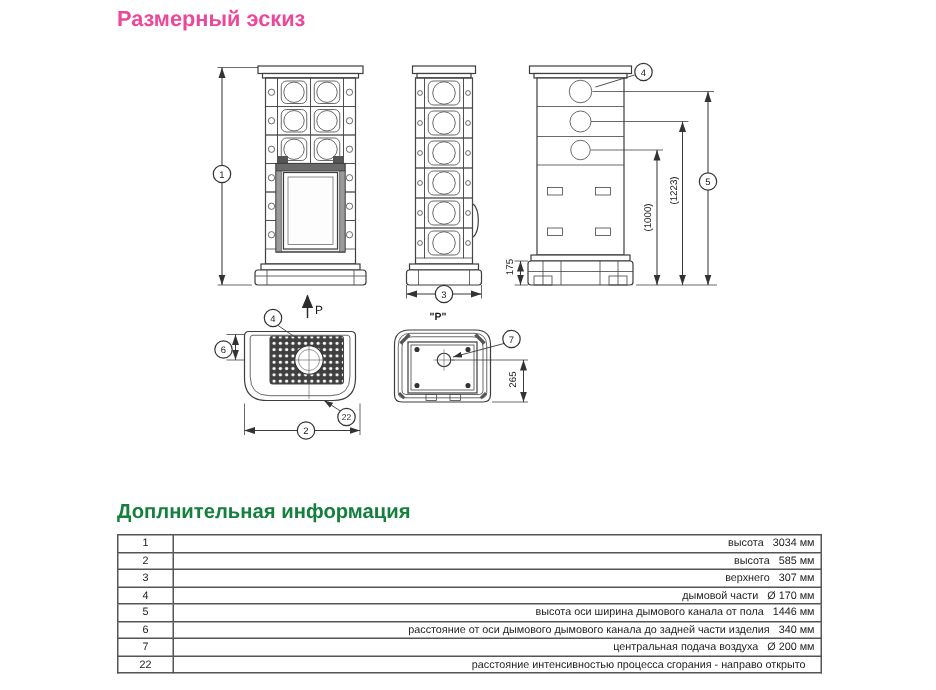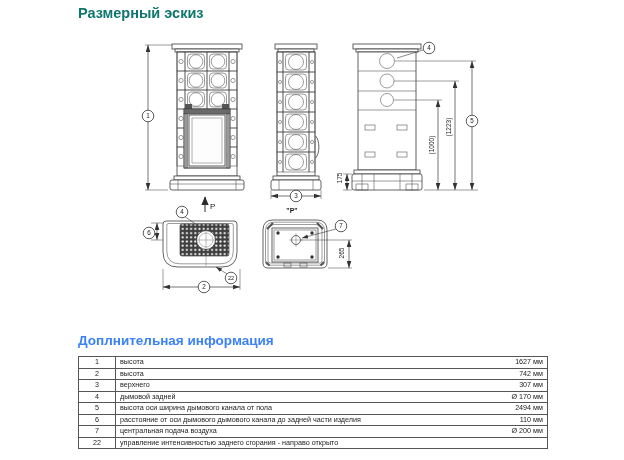--- a/index.html
+++ b/index.html
@@ -1,18 +1,18 @@
 <!DOCTYPE html>
 <html><head>
 <meta charset="utf-8">
 <style>
   html,body{margin:0;padding:0;background:#fff;}
   #page{position:relative;width:624px;height:460px;background:#fff;overflow:hidden;
         font-family:"Liberation Sans",sans-serif;color:#1c1c1c;}
-  h1.pagetitle{position:absolute;left:78px;top:5px;margin:0;font-size:14.5px;font-weight:700;color:#0f766e;}
+  h1.pagetitle{position:absolute;left:78px;top:5px;margin:0;font-size:14.5px;font-weight:700;color:#ec4899;}
   #drawing{position:absolute;left:0;top:0;}
   
   .ln{stroke:#3d3d3d;stroke-width:0.8;fill:none;}
   .lnf{stroke:#3d3d3d;stroke-width:0.8;fill:#ffffff;}
   .thin{stroke:#4a4a4a;stroke-width:0.55;fill:none;}
   .hair{stroke:#555;stroke-width:0.4;fill:none;}
   .ext{stroke:#3a3a3a;stroke-width:0.5;fill:none;}
   .dim{stroke:#3a3a3a;stroke-width:0.7;fill:none;marker-start:url(#arr);marker-end:url(#arr);}
   .lead{stroke:#3a3a3a;stroke-width:0.6;fill:none;marker-end:url(#arrS);}
   .lead0{stroke:#3a3a3a;stroke-width:0.6;fill:none;}
@@ -20,26 +20,26 @@
   .dark{fill:#6a6a6a;stroke:#3d3d3d;stroke-width:0.5;}
   .clip{fill:#555;}
   .dimtxt{font-family:"Liberation Sans",sans-serif;font-size:6.5px;fill:#222;}
   .ptxt{font-family:"Liberation Sans",sans-serif;font-size:8px;fill:#1a1a1a;}
   .pvtxt{font-family:"Liberation Sans",sans-serif;font-size:7px;font-weight:600;fill:#1a1a1a;}
   .callout circle{fill:#fff;stroke:#333;stroke-width:0.8;}
   .callout text{font-family:"Liberation Sans",sans-serif;font-size:6.3px;fill:#1a1a1a;text-anchor:middle;}
   .callout text.small{font-size:5.6px;}
   
   #info{position:absolute;left:78px;top:333px;width:472px;}
-  #info h2{margin:0 0 8px 0;font-size:13.5px;line-height:15px;font-weight:700;color:#3b82f6;}
+  #info h2{margin:0 0 8px 0;font-size:13.5px;line-height:15px;font-weight:700;color:#15803d;}
   #info table{border-collapse:collapse;width:470px;table-layout:fixed;}
   #info td{border:1px solid #555;font-size:7.2px;line-height:10.5px;padding:0 4px;
            overflow:hidden;white-space:nowrap;color:#222;}
   #info td.num{width:36px;text-align:center;padding:0;}
-  #info .cellflex{display:flex;justify-content:space-between;align-items:center;}
+  #info .cellflex{display:flex;justify-content:flex-end;align-items:center;margin-left:36px;}
   #info .lbl{white-space:nowrap;}
   #info .val{white-space:nowrap;padding-left:6px;}
 </style>
 </head>
 <body>
 
 <div id="page">
 
   <h1 class="pagetitle">Размерный эскиз</h1>
 
@@ -293,83 +293,83 @@
 
   <div id="info">
     <h2>Доплнительная информация</h2>
     <table>
       <tbody>
           <tr>
             <td class="num">1</td>
             <td>
               <div class="cellflex">
                 <span class="lbl">высота</span>
-                <span class="val">1627 мм</span>
+                <span class="val">3034 мм</span>
               </div>
             </td>
           </tr>
           <tr>
             <td class="num">2</td>
             <td>
               <div class="cellflex">
                 <span class="lbl">высота</span>
-                <span class="val">742 мм</span>
+                <span class="val">585 мм</span>
               </div>
             </td>
           </tr>
           <tr>
             <td class="num">3</td>
             <td>
               <div class="cellflex">
                 <span class="lbl">верхнего</span>
                 <span class="val">307 мм</span>
               </div>
             </td>
           </tr>
           <tr>
             <td class="num">4</td>
             <td>
               <div class="cellflex">
-                <span class="lbl">дымовой задней</span>
+                <span class="lbl">дымовой части</span>
                 <span class="val">Ø 170 мм</span>
               </div>
             </td>
           </tr>
           <tr>
             <td class="num">5</td>
             <td>
               <div class="cellflex">
                 <span class="lbl">высота оси ширина дымового канала от пола</span>
-                <span class="val">2494 мм</span>
+                <span class="val">1446 мм</span>
               </div>
             </td>
           </tr>
           <tr>
             <td class="num">6</td>
             <td>
               <div class="cellflex">
                 <span class="lbl">расстояние от оси дымового дымового канала до задней части изделия</span>
-                <span class="val">110 мм</span>
+                <span class="val">340 мм</span>
               </div>
             </td>
           </tr>
           <tr>
             <td class="num">7</td>
             <td>
               <div class="cellflex">
                 <span class="lbl">центральная подача воздуха</span>
                 <span class="val">Ø 200 мм</span>
               </div>
             </td>
           </tr>
           <tr>
             <td class="num">22</td>
             <td>
               <div class="cellflex">
-                <span class="lbl">управление интенсивностью заднего сгорания - направо открыто</span>
+                <span class="lbl">расстояние интенсивностью процесса сгорания - направо открыто</span>
                 <span class="val"></span>
               </div>
             </td>
           </tr>
         </tbody>
     </table>
   </div>
 
 </div>
 

